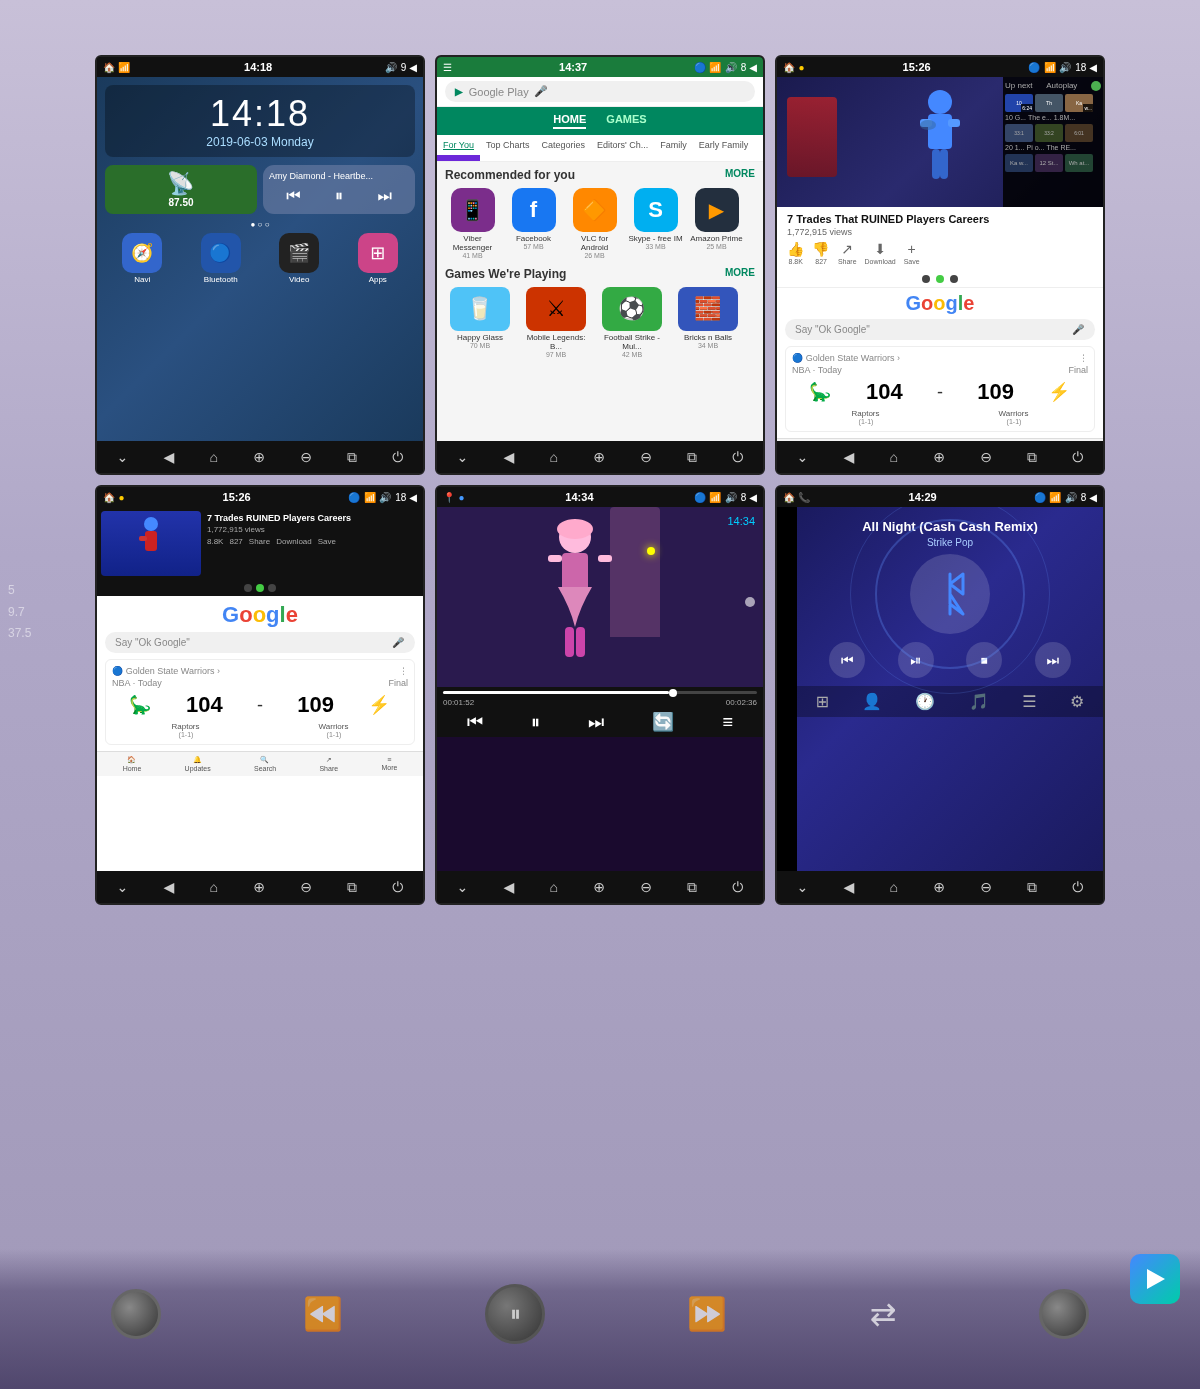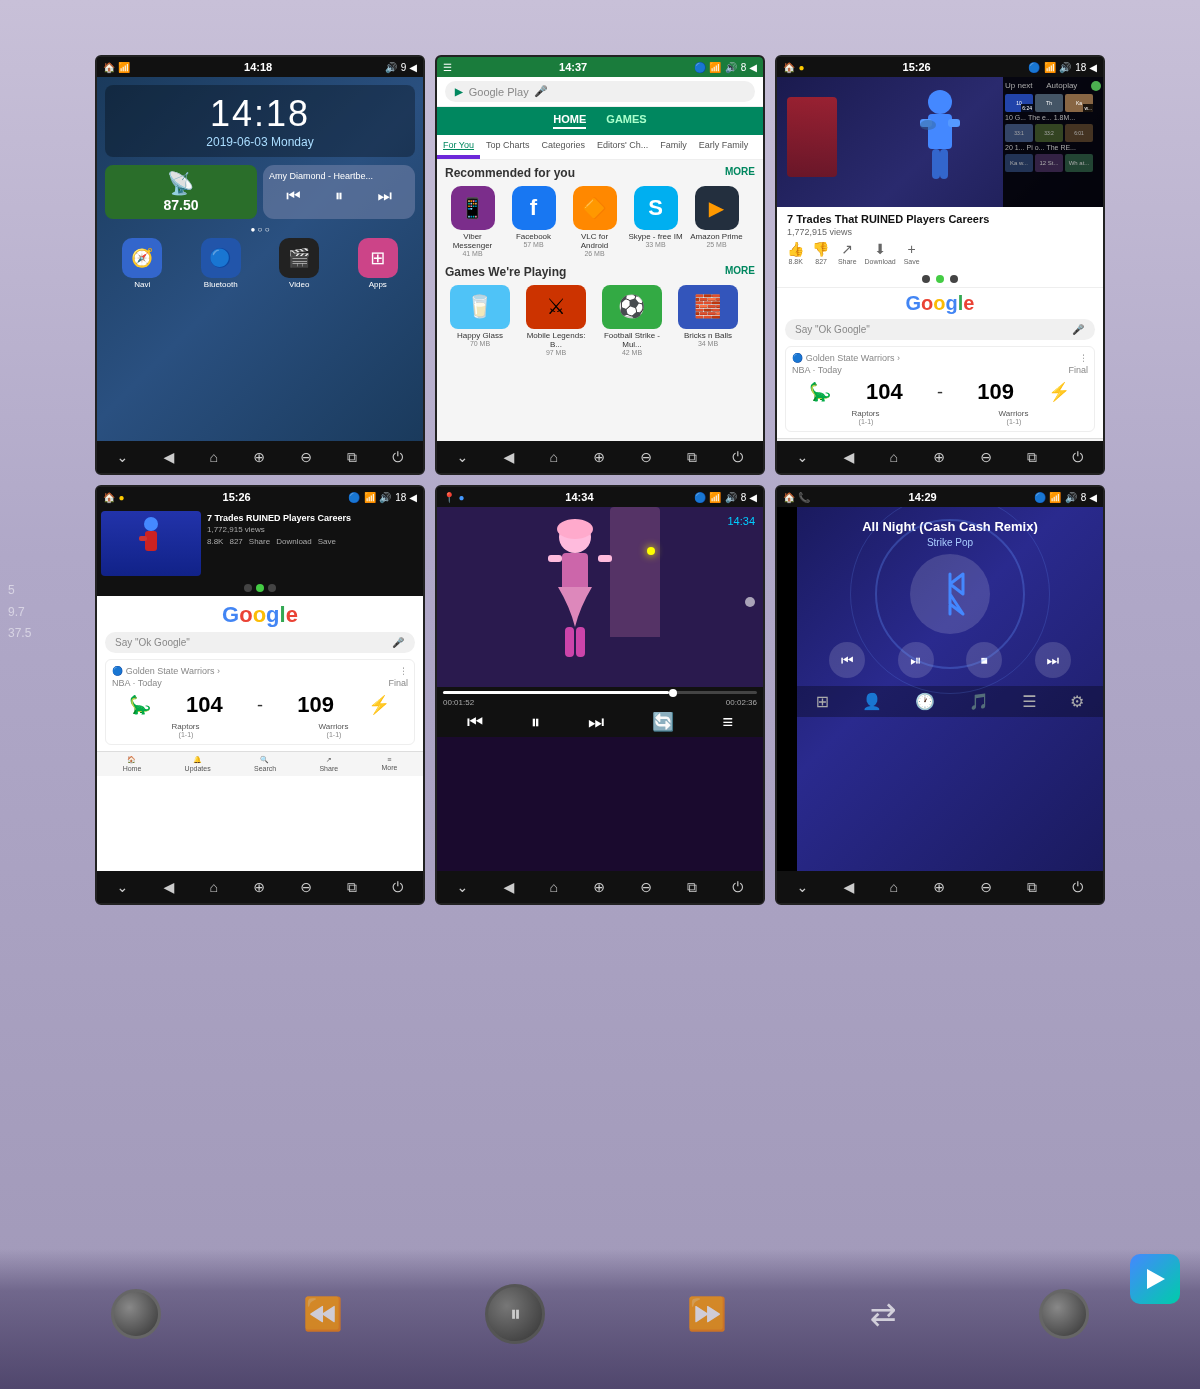--- a/index.html
+++ b/index.html
@@ -88,21 +88,21 @@
     }
     .widget-radio {
       background: #2a6e2a;
       border-radius: 8px;
       flex: 1;
       padding: 6px;
       color: #fff;
       font-size: 10px;
     }
     .widget-radio .radio-icon { font-size: 22px; text-align: center; }
-    .widget-radio .radio-freq { font-size: 14px; font-weight: bold; text-align: center; }
+    .widget-radio .radio-freq { font-size: 10px; font-weight: bold; text-align: center; }
     .widget-music {
       background: rgba(100,120,160,0.7);
       border-radius: 11px;
       flex: 1;
       padding: 6px;
       color: #fff;
       font-size: 9px;
     }
     .music-title { font-size: 9px; white-space: nowrap; overflow: hidden; }
     .music-controls { display: flex; justify-content: space-around; margin-top: 6px; font-size: 16px; }
@@ -158,21 +158,21 @@
     .play-tab { color: #aaffcc; font-size: 11px; font-weight: bold; cursor: pointer; }
     .play-tab.active { color: #fff; border-bottom: 2px solid #fff; padding-bottom: 2px; }
     .play-subtabs {
       display: flex;
       background: #fff;
       border-bottom: 1px solid #eee;
       font-size: 9px;
       overflow: hidden;
     }
     .play-subtab { padding: 5px 6px; color: #555; white-space: nowrap; }
-    .play-subtab.active { color: #00875f; border-bottom: 4px solid #6d28d9; text-decoration: underline; }
+    .play-subtab.active { color: #00875f; border-bottom: 6px solid #6d28d9; text-decoration: underline; }
     .play-section { padding: 6px 8px; }
     .play-section-title { font-size: 12px; font-weight: bold; color: #333; margin-bottom: 6px; display: flex; justify-content: space-between; }
     .play-section-more { font-size: 10px; color: #00875f; }
     .play-apps-row { display: flex; gap: 6px; overflow: hidden; }
     .play-app-item { text-align: center; width: 55px; }
     .play-app-icon { width: 44px; height: 44px; border-radius: 10px; margin: 0 auto 2px; display: flex; align-items: center; justify-content: center; font-size: 20px; }
     .play-app-name { font-size: 8px; color: #333; }
     .play-app-size { font-size: 7px; color: #888; }
     .play-games-row { display: flex; gap: 6px; overflow: hidden; }
     .play-game-item { text-align: center; width: 70px; }

